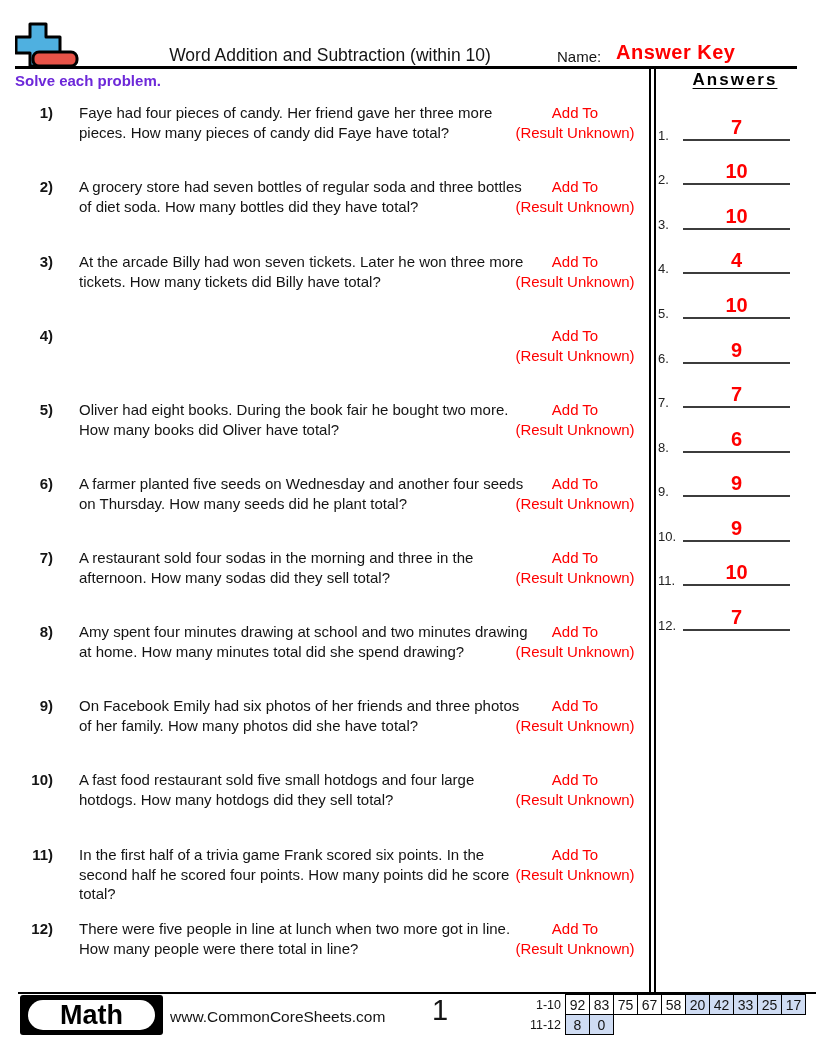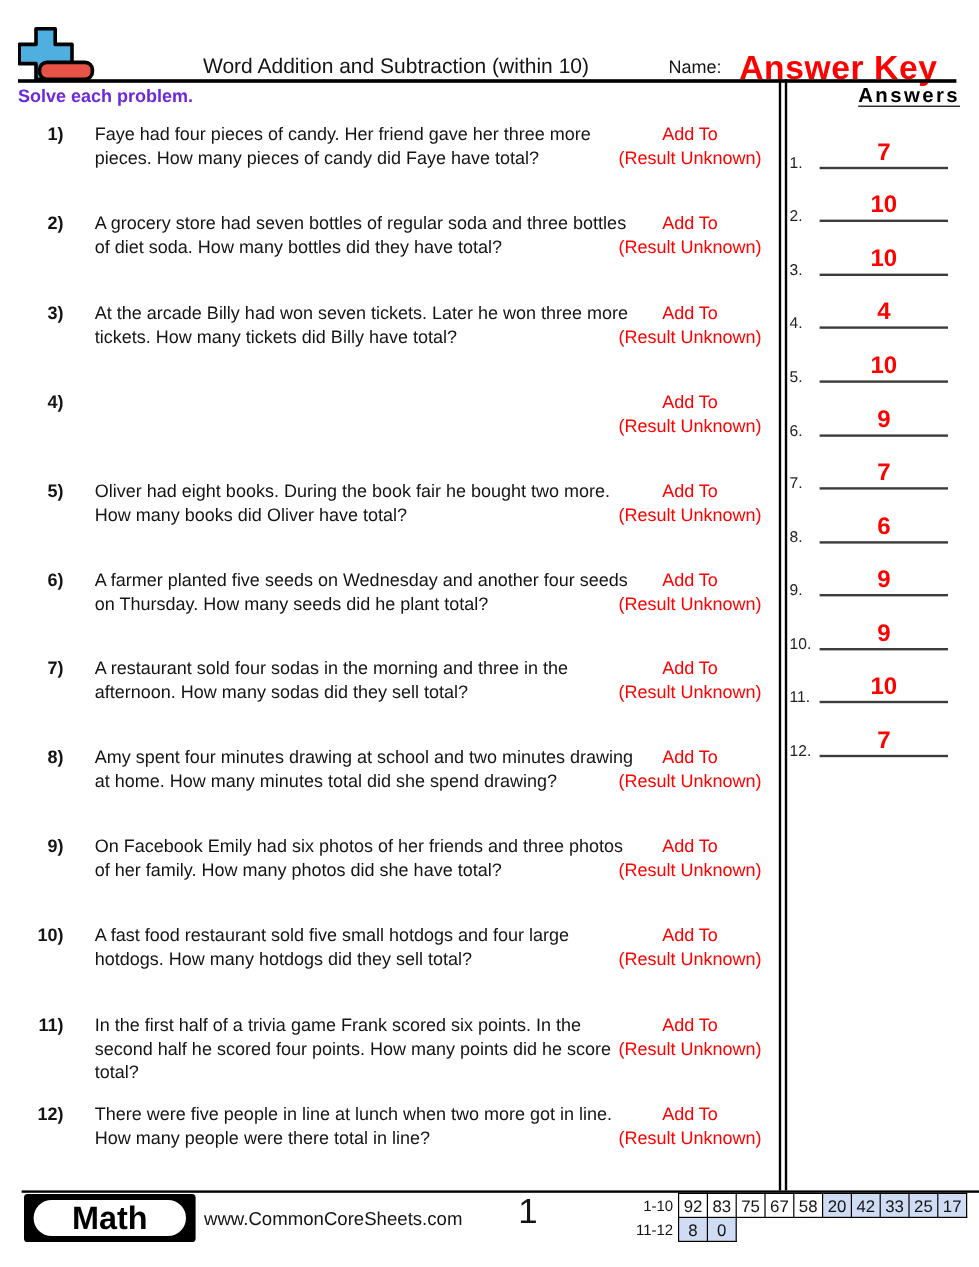--- a/index.html
+++ b/index.html
@@ -3,27 +3,27 @@
 <meta charset="utf-8">
 <style>
   html,body{margin:0;padding:0;background:#fff;}
   body{width:816px;height:1056px;position:relative;font-family:"Liberation Sans",sans-serif;color:#111;}
   .page{position:absolute;top:0;left:0;width:816px;height:1036px;background:#fff;overflow:hidden;}
 
   
   .logo{position:absolute;left:15px;top:21px;z-index:3;}
   .title{position:absolute;left:110px;top:45px;width:440px;text-align:center;font-size:17.5px;color:#141414;}
   .name-label{position:absolute;left:557px;top:48px;font-size:15px;color:#141414;}
-  .name-value{position:absolute;left:616px;top:41px;font-size:28px;font-weight:bold;color:#fe0000;letter-spacing:0.5px;}
+  .name-value{position:absolute;left:616px;top:41px;font-size:20px;font-weight:bold;color:#fe0000;letter-spacing:0.5px;}
   .header-rule{position:absolute;left:15px;top:66px;width:782px;border-top:3px solid #000;}
   .instruction{position:absolute;left:15px;top:72px;font-size:15px;font-weight:bold;color:#6d28d9;}
 
   
   .divider{position:absolute;left:649px;top:66px;height:926px;width:3px;border-left:2px solid #000;border-right:2px solid #000;}
-  .answers-title{position:absolute;left:670px;top:70px;width:130px;text-align:right;font-size:17px;font-weight:bold;letter-spacing:2px;text-decoration:underline;text-underline-offset:3px;color:#000;}
+  .answers-title{position:absolute;left:670px;top:70px;width:130px;text-align:center;font-size:17px;font-weight:bold;letter-spacing:2px;text-decoration:underline;text-underline-offset:3px;color:#000;}
   .answer{position:absolute;left:656px;width:150px;height:26px;}
   .anum{position:absolute;left:2px;bottom:-3px;font-size:13px;color:#222;}
   .aval{position:absolute;left:27px;bottom:1px;width:107px;text-align:center;font-size:20px;font-weight:bold;color:#fe0000;}
   .aline{position:absolute;left:27px;bottom:-1px;width:107px;border-top:2px solid #3c3c3c;}
 
   
   .problem{position:absolute;left:15px;width:640px;font-size:15px;line-height:19.5px;color:#141414;}
   .pnum{position:absolute;left:0;top:0;width:38px;text-align:right;font-weight:bold;}
   .ptext{margin-left:64px;width:452px;}
   .ptag{position:absolute;top:0;right:0;width:160px;text-align:center;color:#fe0000;}

